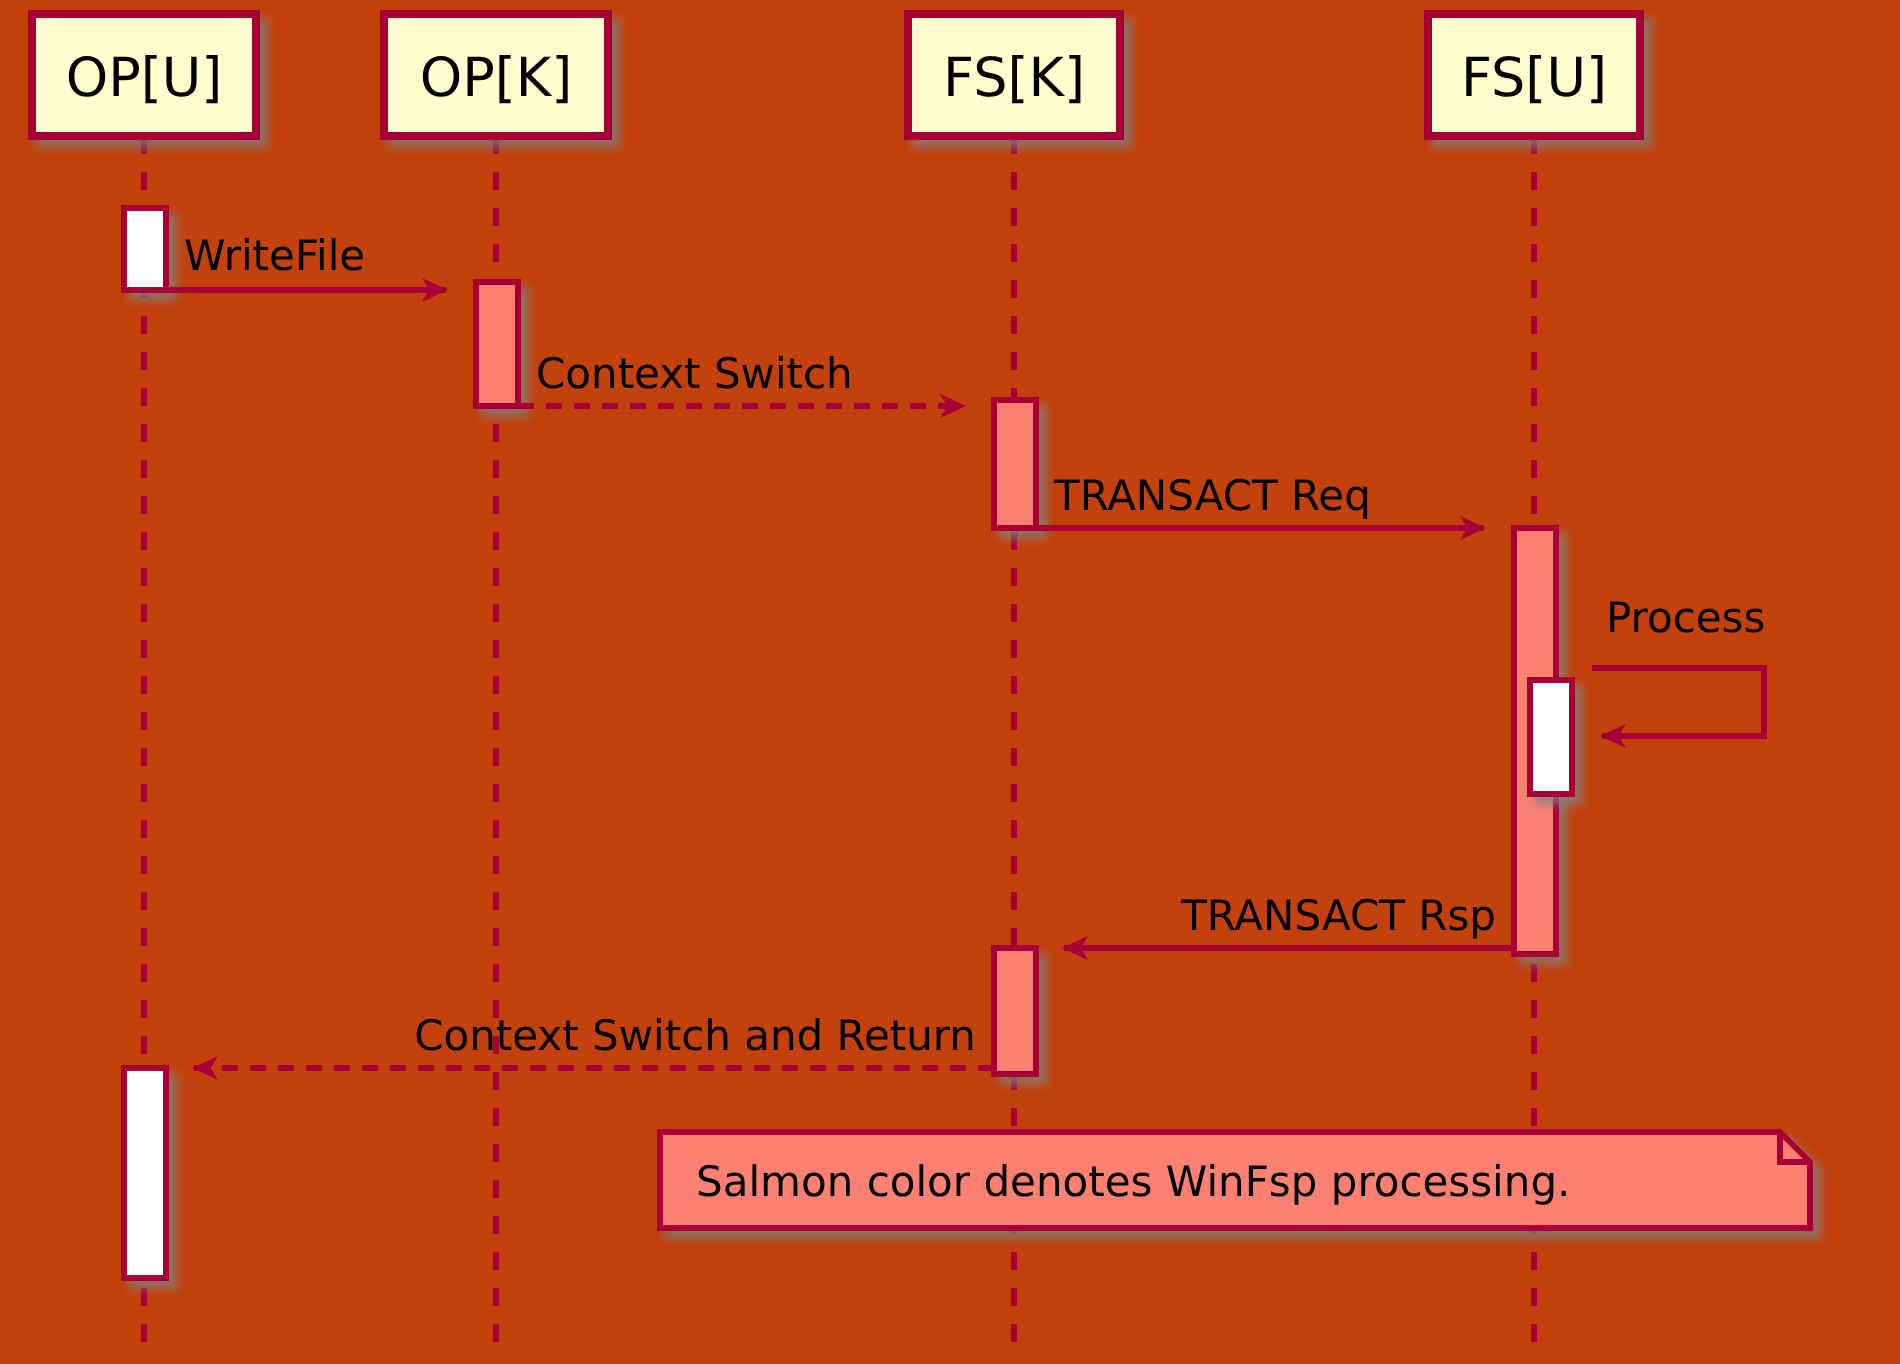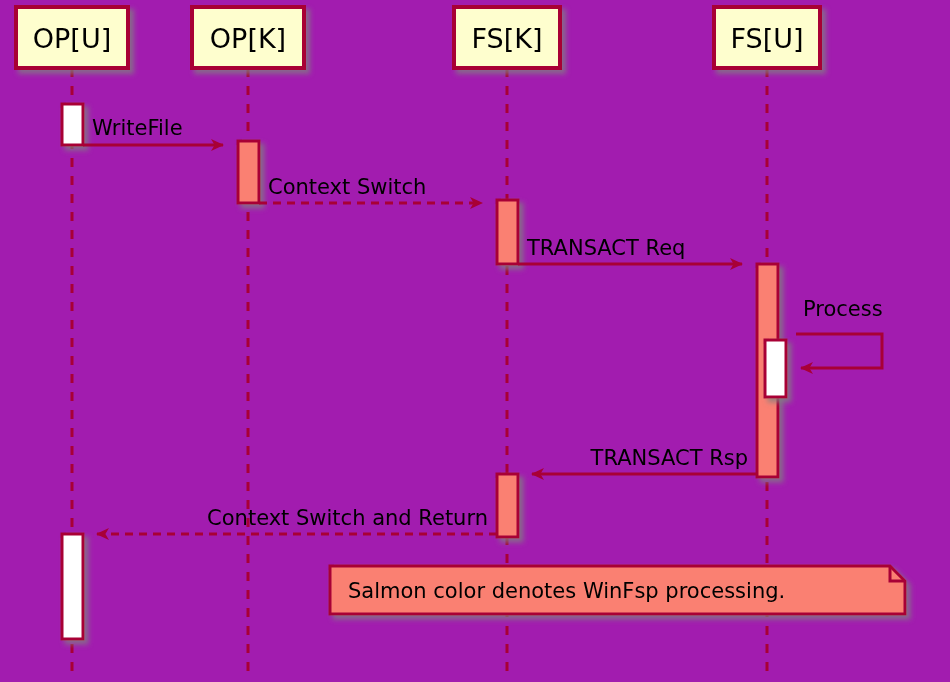--- a/index.html
+++ b/index.html
@@ -7,21 +7,21 @@
     padding: 0;
     background: #FFFFFF;
   }
   body {
     font-family: "DejaVu Sans", "Liberation Sans", sans-serif;
   }
   #diagram {
     position: relative;
     width: 950px;
     height: 682px;
-    background: #a21caf;
+    background: #c2410c;
     overflow: hidden;
   }
   #diagram svg {
     position: absolute;
     left: 0;
     top: 0;
   }
   .lbl {
     font-family: "DejaVu Sans", "Liberation Sans", sans-serif;
     fill: #000000;

